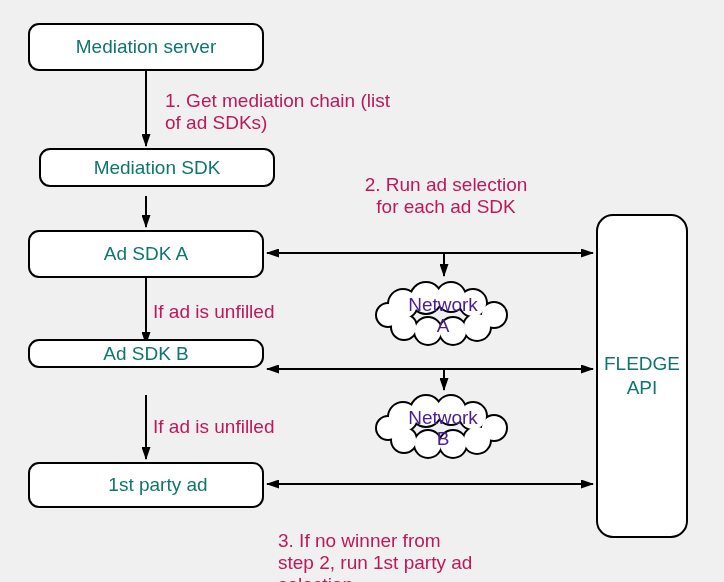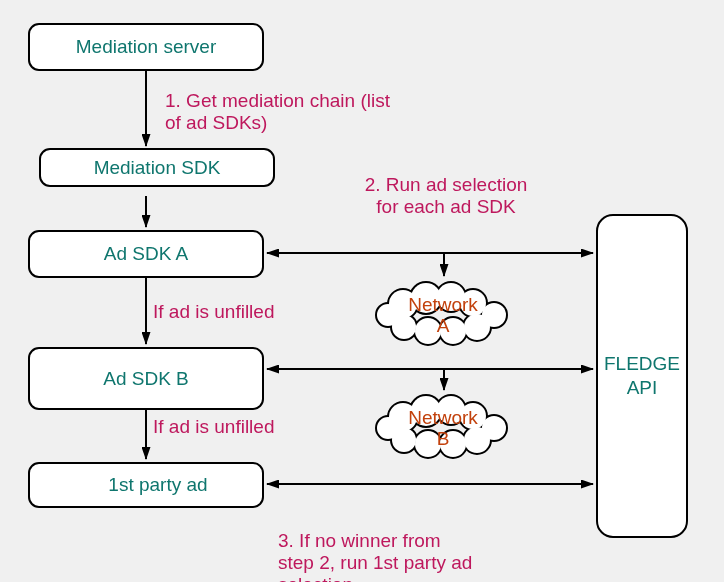--- a/index.html
+++ b/index.html
@@ -37,21 +37,21 @@
     white-space: pre-line;
     font-size: 19px;
     line-height: 24px;
     color: #0f766e;
     box-sizing: border-box;
     z-index: 2;
   }
   #node-mediation-server { left: 28px; top: 23px;  width: 236px; height: 48px; }
   #node-mediation-sdk    { left: 28px; top: 148px; width: 236px; height: 39px; margin-left: 11px; }
   #node-ad-sdk-a         { left: 28px; top: 230px; width: 236px; height: 48px; }
-  #node-ad-sdk-b         { left: 28px; top: 347px; width: 236px; height: 63px; }
+  #node-ad-sdk-b         { left: 28px; top: 339px; width: 236px; height: 29px; }
   #node-first-party-ad   { left: 28px; top: 462px; width: 236px; height: 46px; padding-left: 24px; }
   #node-fledge-api       { left: 596px; top: 214px; width: 92px; height: 324px; border-radius: 17px; }
 
   .cloud {
     position: absolute;
     width: 140px;
     height: 68px;
     z-index: 2;
   }
   #cloud-network-a { left: 373px; top: 280px; }
@@ -62,21 +62,21 @@
   .cloud-label {
     position: absolute;
     left: 0; top: 2px; right: 0; bottom: 0;
     display: flex;
     align-items: center;
     justify-content: center;
     text-align: center;
     white-space: pre-line;
     font-size: 19px;
     line-height: 21px;
-    color: #c2410c;
+    color: #4c1d95;
   }
   .note {
     position: absolute;
     font-size: 19px;
     line-height: 22px;
     color: #be185d;
     white-space: pre-line;
     z-index: 3;
   }
   #note-step1 { left: 165px; top: 90px; }

